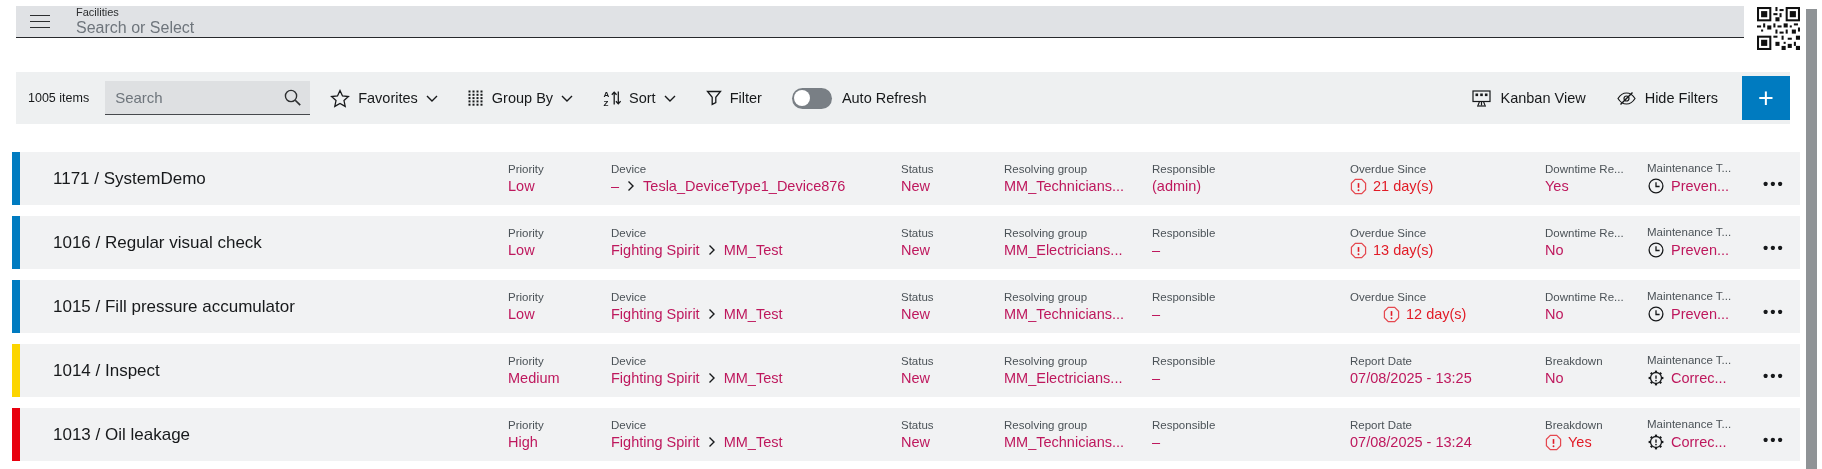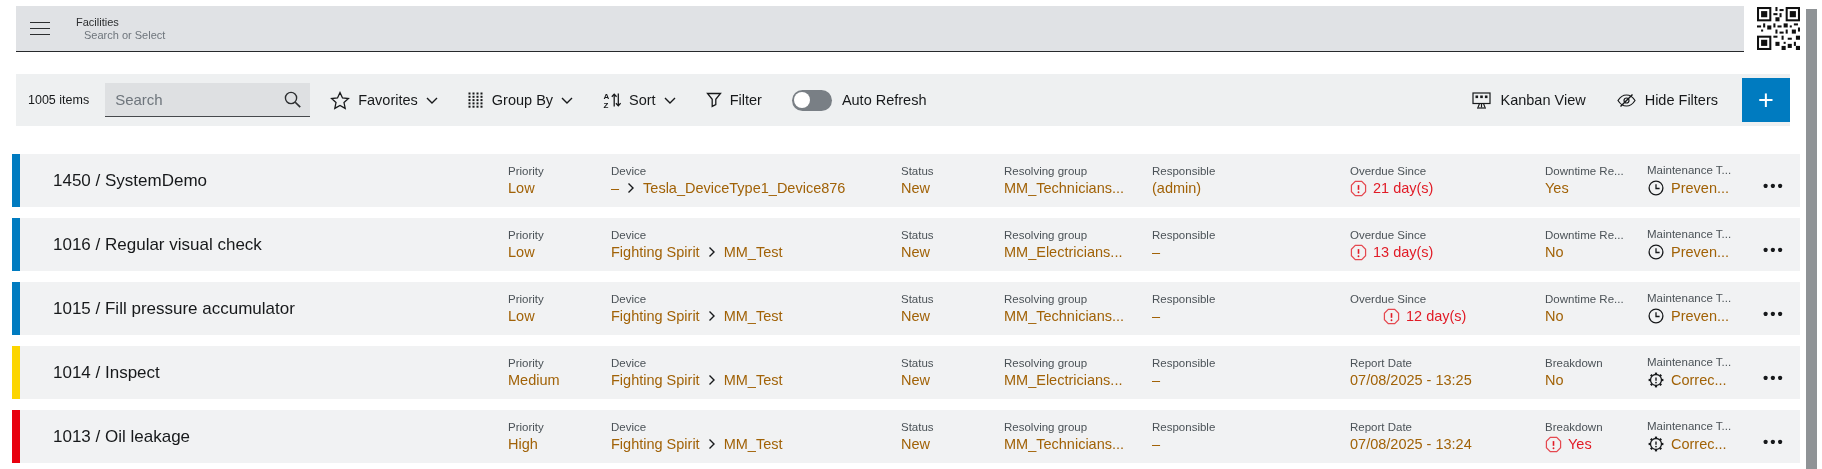--- a/index.html
+++ b/index.html
@@ -1,29 +1,29 @@
 <!DOCTYPE html>
 <html><head>
 <meta charset="utf-8">
 <style>
   * { box-sizing: border-box; margin: 0; padding: 0; }
   html,body { width:1822px; height:469px; background:#ffffff; overflow:hidden;
               font-family:"Liberation Sans", sans-serif; color:#17191b; }
 
   
   .topbar { display:flex; align-items:flex-start; padding:6px 0 0 16px; }
-  .facility-bar { width:1728px; height:46px; background:#e0e2e5;
+  .facility-bar { width:1728px; height:32px; background:#e0e2e5;
                   border-bottom:1.5px solid #27292c; display:flex; align-items:center; }
   .hamburger { width:20px; height:14px; margin-left:14px; display:flex; flex-direction:column;
                justify-content:space-between; cursor:pointer; }
   .hamburger span { display:block; height:1.8px; background:#2c2e30; }
   .facility-text { margin-left:26px; display:flex; flex-direction:column; }
   .facility-label { font-size:11px; color:#2c2e30; line-height:13px; }
-  .facility-input { border:none; background:transparent; outline:none; font-size:11px;
-                    font-family:"Liberation Sans",sans-serif; color:#000000; width:400px;margin-left:8px; }
+  .facility-input { border:none; background:transparent; outline:none; font-size:16px;
+                    font-family:"Liberation Sans",sans-serif; color:#000000; width:400px; }
   .facility-input::placeholder { color:#6e757c; }
   .qr { margin-left:13px; margin-top:1px; }
 
   
   .scrollbar-thumb { position:absolute; right:5px; top:9px; width:11px; height:460px;
                      background:#8f9396; }
 
   
   .toolbar { margin:22px 8px 0 16px; width:1774px; height:52px; background:#eef0f1;
              display:flex; align-items:center; padding-left:12px; }
@@ -47,21 +47,21 @@
 
   
   .rows { margin:28px 0 0 12px; width:1788px; display:flex; flex-direction:column; gap:11px; }
   .wo-row { height:53px; background:#f1f2f3; display:flex; align-items:center; cursor:pointer; }
   .pbar { width:8px; align-self:stretch; background:var(--bar,#007bc0); flex:none; }
   .row-title { width:488px; padding-left:33px; font-size:17px; color:#17191b;
                white-space:nowrap; overflow:hidden; flex:none; }
   .cell { display:flex; flex-direction:column; justify-content:center; flex:none;
           padding-right:8px; overflow:hidden; }
   .cell .lbl { font-size:11.5px; color:#4b5257; margin-bottom:3px; white-space:nowrap; }
-  .cell .val { font-size:14.5px; color:#a16207; white-space:nowrap; display:flex;
+  .cell .val { font-size:14.5px; color:#be185d; white-space:nowrap; display:flex;
                align-items:center; gap:6px; }
   .c-priority { width:103px; } .c-device { width:290px; } .c-status { width:103px; }
   .c-resolving { width:148px; } .c-responsible { width:198px; } .c-date { width:195px; }
   .c-flag { width:102px; } .c-type { width:116px; }
   .crumb-sep { display:inline-flex; margin:0 2px; }
   .row-menu { width:40px; flex:none; font-size:15px; font-weight:700; letter-spacing:2px;
               color:#17191b; margin-top:10px; cursor:pointer; }
   svg { display:block; flex:none; }
 </style>
 </head>
@@ -264,21 +264,21 @@
     <span>Hide Filters</span>
   </div>
 
   <div class="add-btn" style="background: rgb(0, 123, 192);">+</div>
 </div>
 
 <div class="rows">
 
   <div class="wo-row" style="--bar: #007bc0;">
     <div class="pbar"></div>
-    <div class="row-title">1450 / SystemDemo</div>
+    <div class="row-title">1171 / SystemDemo</div>
     <div class="cell c-priority">
       <span class="lbl">Priority</span>
       <span class="val">Low</span>
     </div>
     <div class="cell c-device">
       <span class="lbl">Device</span>
       <span class="val">
           <span>–</span>
         <svg class="crumb-sep" width="8" height="12" viewBox="0 0 8 12">
             <use href="#i-chev-right"></use>

